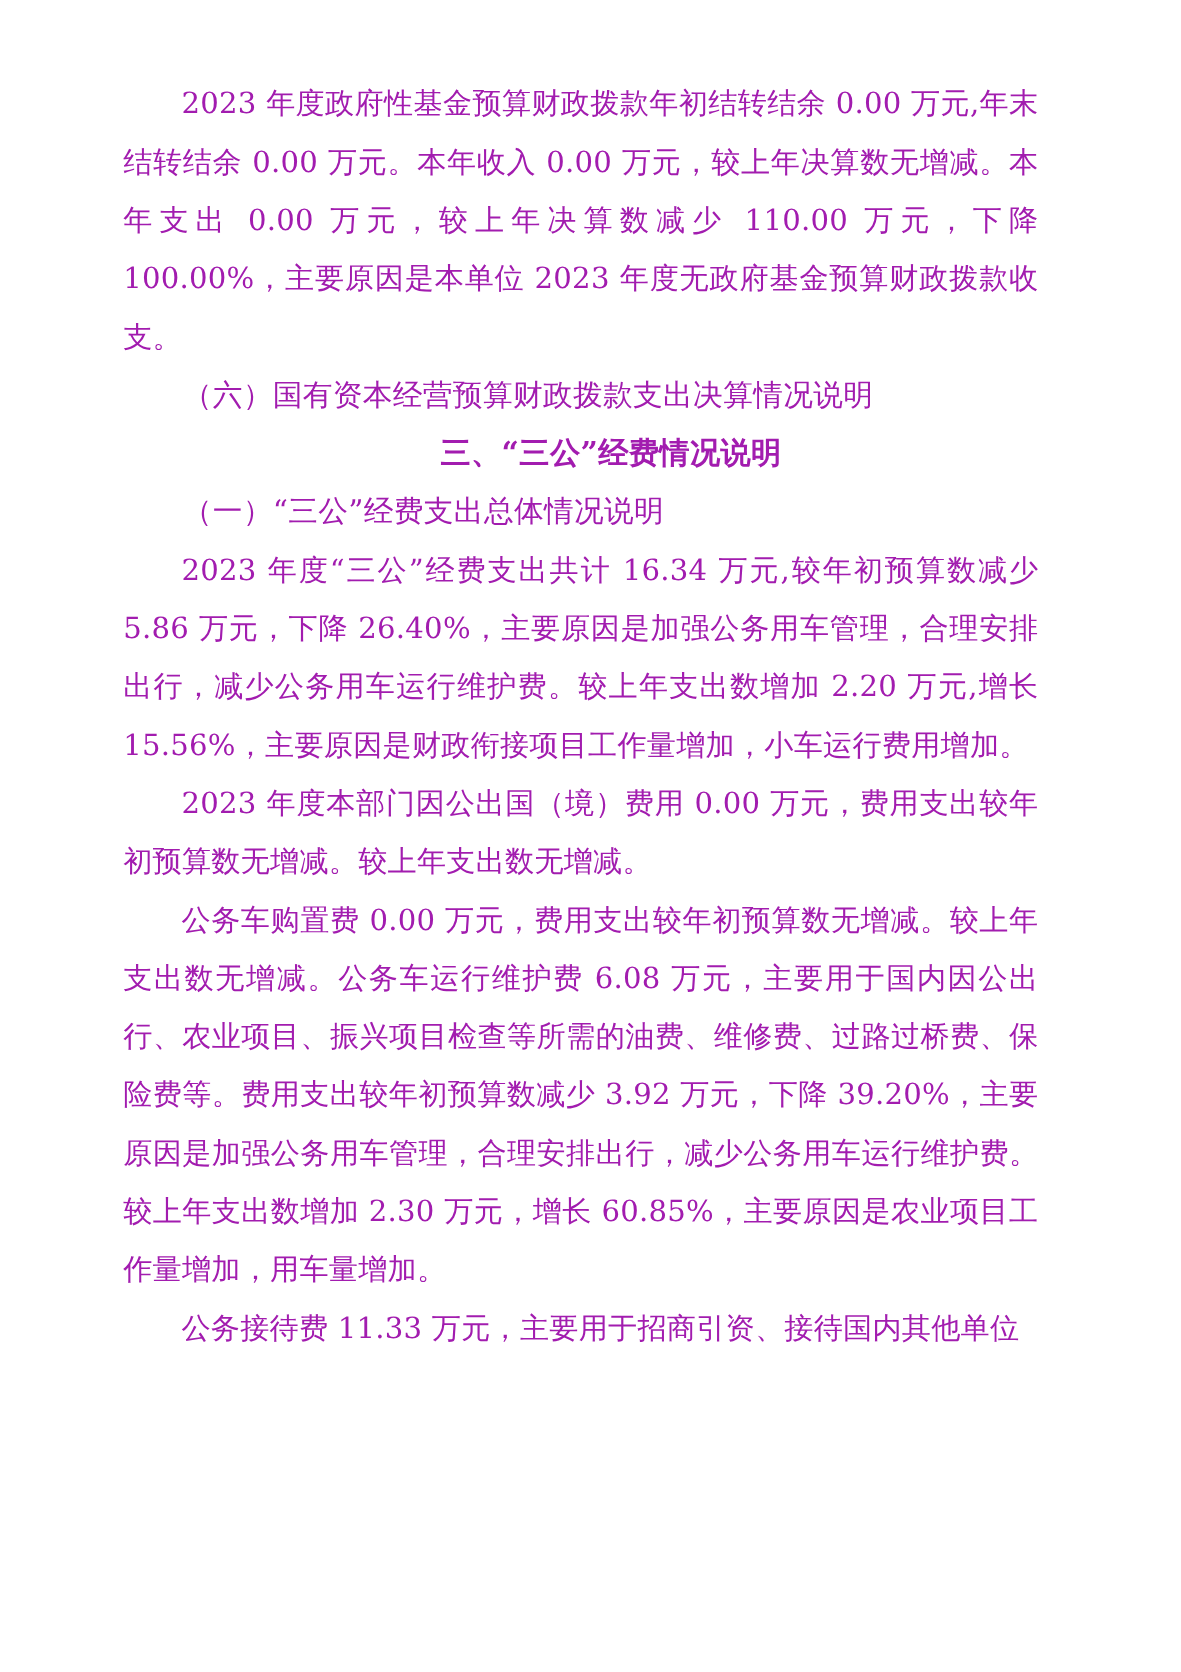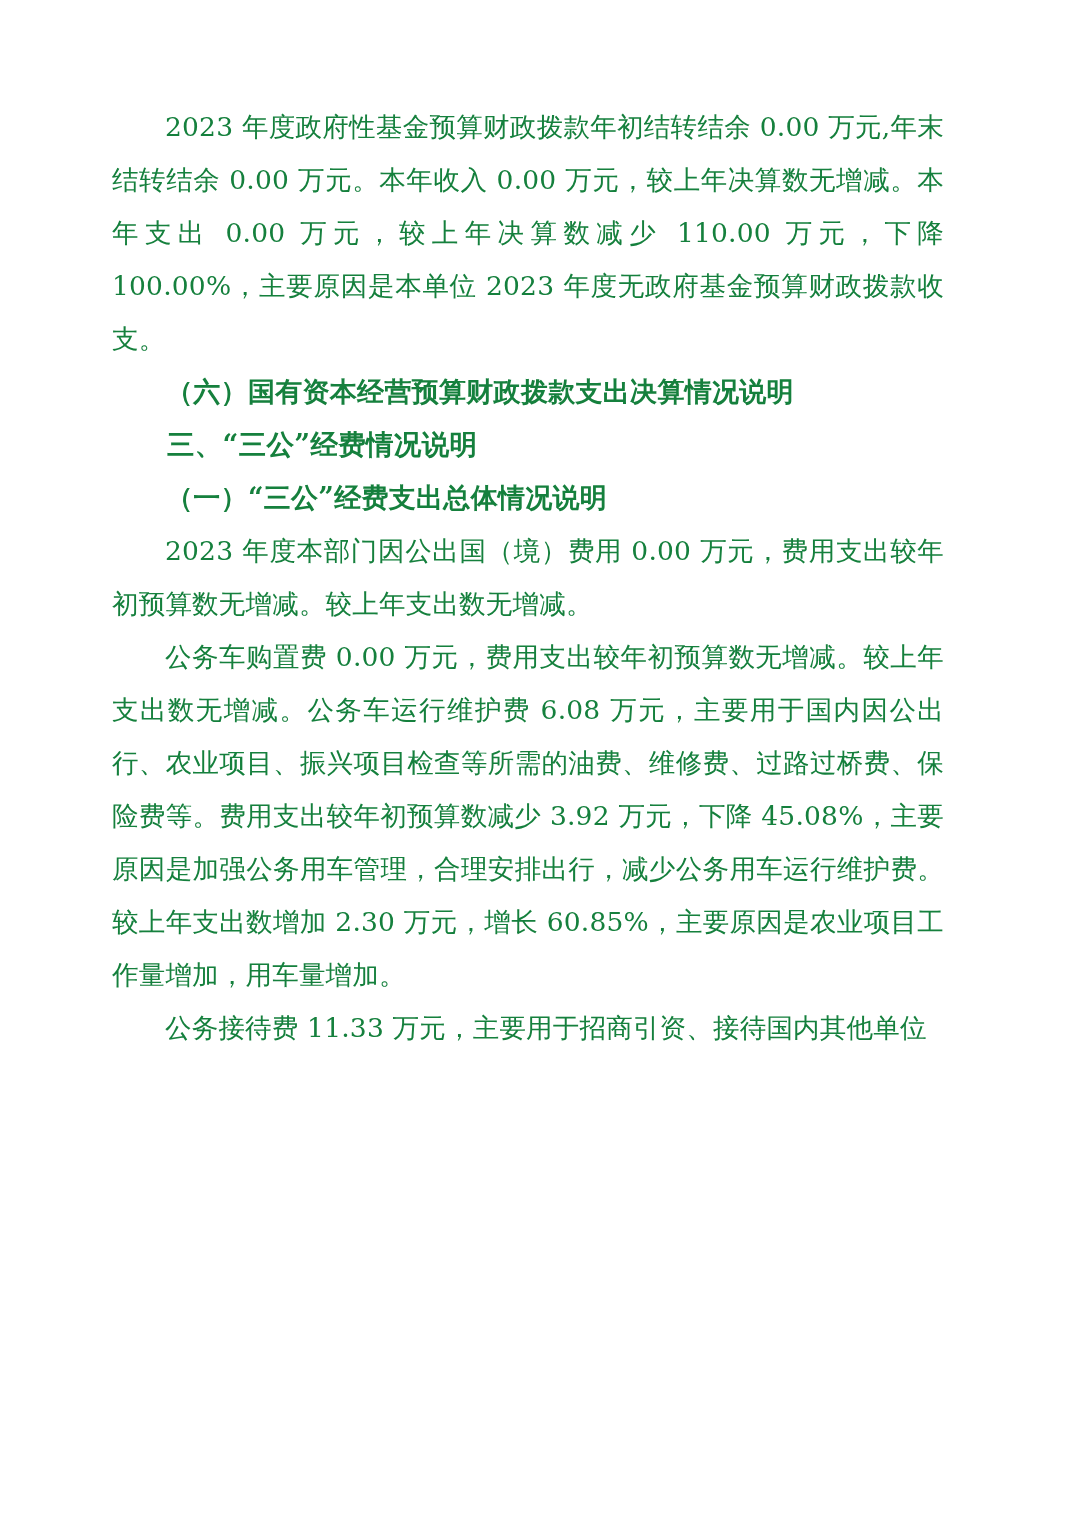--- a/index.html
+++ b/index.html
@@ -6,72 +6,74 @@
     margin: 0;
     padding: 0;
     background: #ffffff;
   }
   .page {
     position: relative;
     width: 1044px;
     height: 1520px;
     background: #ffffff;
     box-sizing: border-box;
-    padding: 100px 100px 40px 112px;
+    padding: 68px 100px 40px 112px;
     font-family: "DejaVu Serif", "Liberation Serif", serif;
-    color: #15803d;
+    color: #a21caf;
     overflow: hidden;
   }
   .body-text {
     font-size: 26.5px;
     line-height: 53px;
     text-align: justify;
     text-justify: inter-ideograph;
     text-indent: 2em;
     margin: 0 0 0 0;
     letter-spacing: 0.2px;
     font-weight: 400;
   }
   .heading {
     font-size: 27px;
     line-height: 53px;
-    font-weight: bold;
+    font-weight: normal;
     margin: 0;
     text-indent: 2em;
     letter-spacing: 0.3px;
   }
   .heading-main {
     font-size: 27.5px;
     line-height: 53px;
     font-weight: bold;
     margin: 0;
     text-indent: 2em;
     letter-spacing: 0.3px;
+    text-align: center;
   }
   .block + .block {
     margin-top: 0;
   }
 </style>
 </head>
 <body>
 
 <div class="page">
   <div>
 
     <p class="body-text block">2023 年度政府性基金预算财政拨款年初结转结余 0.00 万元,年末结转结余 0.00 万元。本年收入 0.00 万元，较上年决算数无增减。本年支出 0.00 万元，较上年决算数减少 110.00 万元，下降 100.00%，主要原因是本单位 2023 年度无政府基金预算财政拨款收支。</p>
 
     <p class="heading block">（六）国有资本经营预算财政拨款支出决算情况说明</p>
 
 
     <p class="heading-main block">三、“三公”经费情况说明</p>
 
     <p class="heading block">（一）“三公”经费支出总体情况说明</p>
 
+    <p class="body-text block">2023 年度“三公”经费支出共计 16.34 万元,较年初预算数减少 5.86 万元，下降 26.40%，主要原因是加强公务用车管理，合理安排出行，减少公务用车运行维护费。较上年支出数增加 2.20 万元,增长 15.56%，主要原因是财政衔接项目工作量增加，小车运行费用增加。</p>
 
 
     <p class="body-text block">2023 年度本部门因公出国（境）费用 0.00 万元，费用支出较年初预算数无增减。较上年支出数无增减。</p>
 
-    <p class="body-text block">公务车购置费 0.00 万元，费用支出较年初预算数无增减。较上年支出数无增减。公务车运行维护费 6.08 万元，主要用于国内因公出行、农业项目、振兴项目检查等所需的油费、维修费、过路过桥费、保险费等。费用支出较年初预算数减少 3.92 万元，下降 45.08%，主要原因是加强公务用车管理，合理安排出行，减少公务用车运行维护费。较上年支出数增加 2.30 万元，增长 60.85%，主要原因是农业项目工作量增加，用车量增加。</p>
+    <p class="body-text block">公务车购置费 0.00 万元，费用支出较年初预算数无增减。较上年支出数无增减。公务车运行维护费 6.08 万元，主要用于国内因公出行、农业项目、振兴项目检查等所需的油费、维修费、过路过桥费、保险费等。费用支出较年初预算数减少 3.92 万元，下降 39.20%，主要原因是加强公务用车管理，合理安排出行，减少公务用车运行维护费。较上年支出数增加 2.30 万元，增长 60.85%，主要原因是农业项目工作量增加，用车量增加。</p>
 
     <p class="body-text block">公务接待费 11.33 万元，主要用于招商引资、接待国内其他单位</p>
 
   </div>
 </div>
 
 </body></html>

